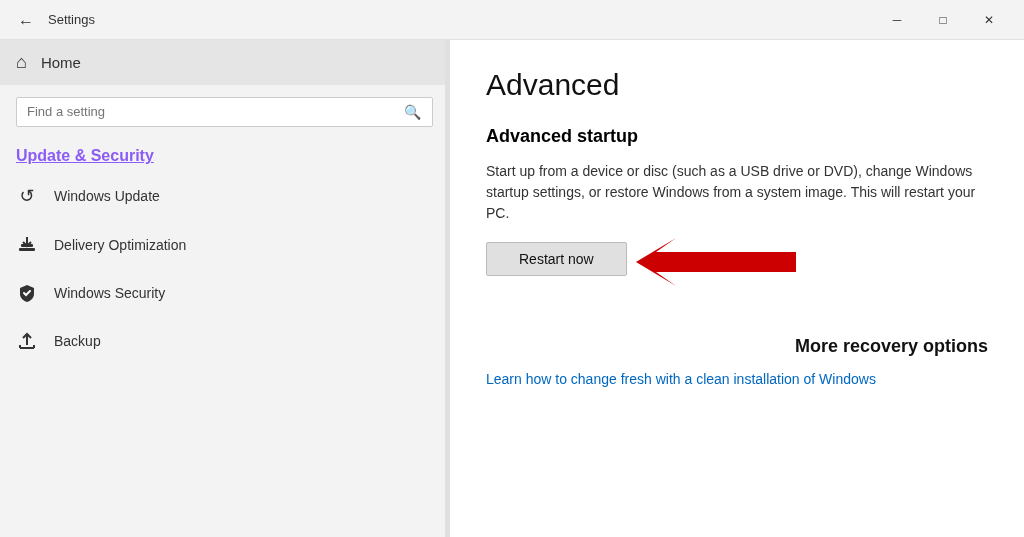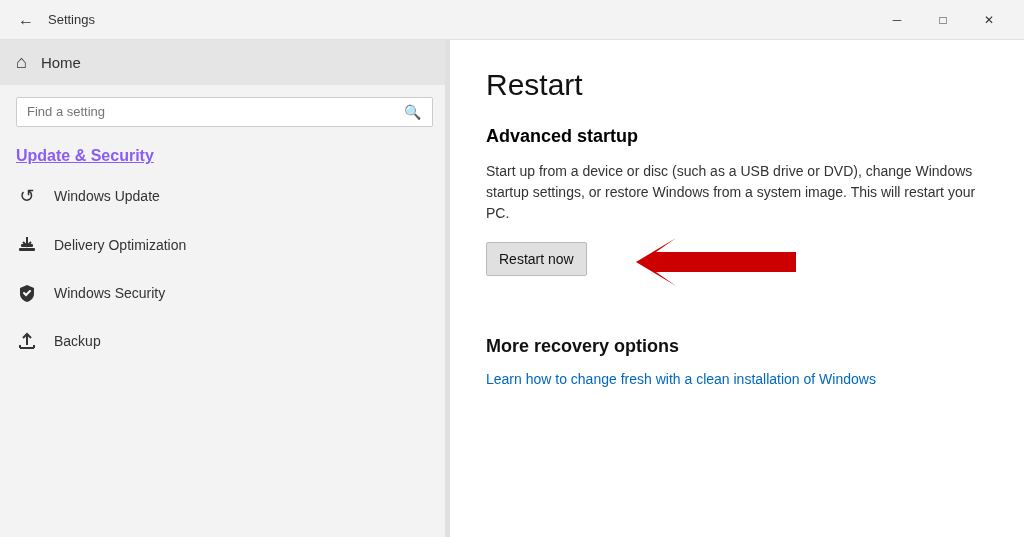--- a/index.html
+++ b/index.html
@@ -184,21 +184,21 @@
     .section-desc {
       font-size: 14px;
       color: #333;
       line-height: 1.5;
       margin-bottom: 18px;
       max-width: 520px;
     }
 
     .restart-btn {
       display: inline-block;
-      padding: 8px 12px;
+      padding: 8px 32px;
       background: #e0e0e0;
       border: 1px solid #bbb;
       font-size: 14px;
       color: #111;
       cursor: pointer;
       border-radius: 2px;
       margin-bottom: 30px;
       position: relative;
     }
 
@@ -214,20 +214,21 @@
       position: absolute;
       left: 90px;
       top: -8px;
     }
 
     .more-section-title {
       font-size: 18px;
       font-weight: 600;
       color: #111;
       margin-bottom: 12px;
+      text-align: right;
     }
 
     .link {
       font-size: 14px;
       color: #0067c0;
       cursor: pointer;
       text-decoration: none;
       line-height: 1.5;
     }
   </style>
@@ -304,21 +305,21 @@
         <span class="sidebar-item-label">Backup</span>
       </div>
 
     </nav>
 
     <div class="sidebar-scrollbar"></div>
   </div>
 
   <div class="content">
 
-    <h1 class="page-title">Restart</h1>
+    <h1 class="page-title">Advanced</h1>
 
     <h2 class="section-title">Advanced startup</h2>
 
     <p class="section-desc">Start up from a device or disc (such as a USB drive or DVD), change Windows startup settings, or restore Windows from a system image. This will restart your PC.</p>
 
     
     <div class="arrow-container">
       <button class="restart-btn">Restart now</button>
 
       <svg class="arrow-svg" width="220" height="60" viewBox="0 0 220 60">

